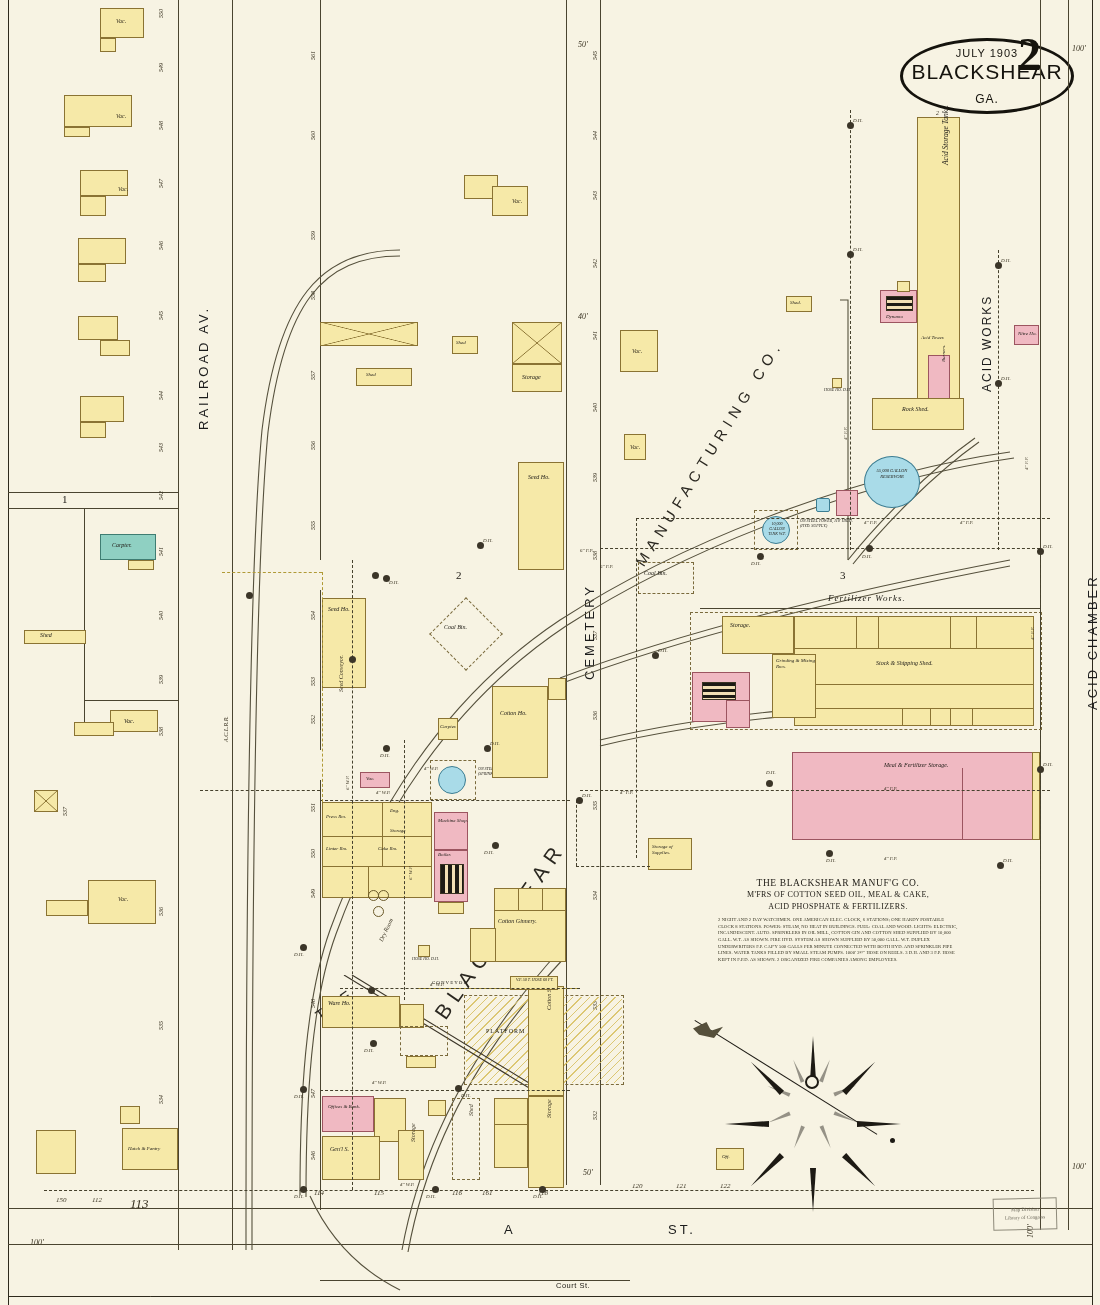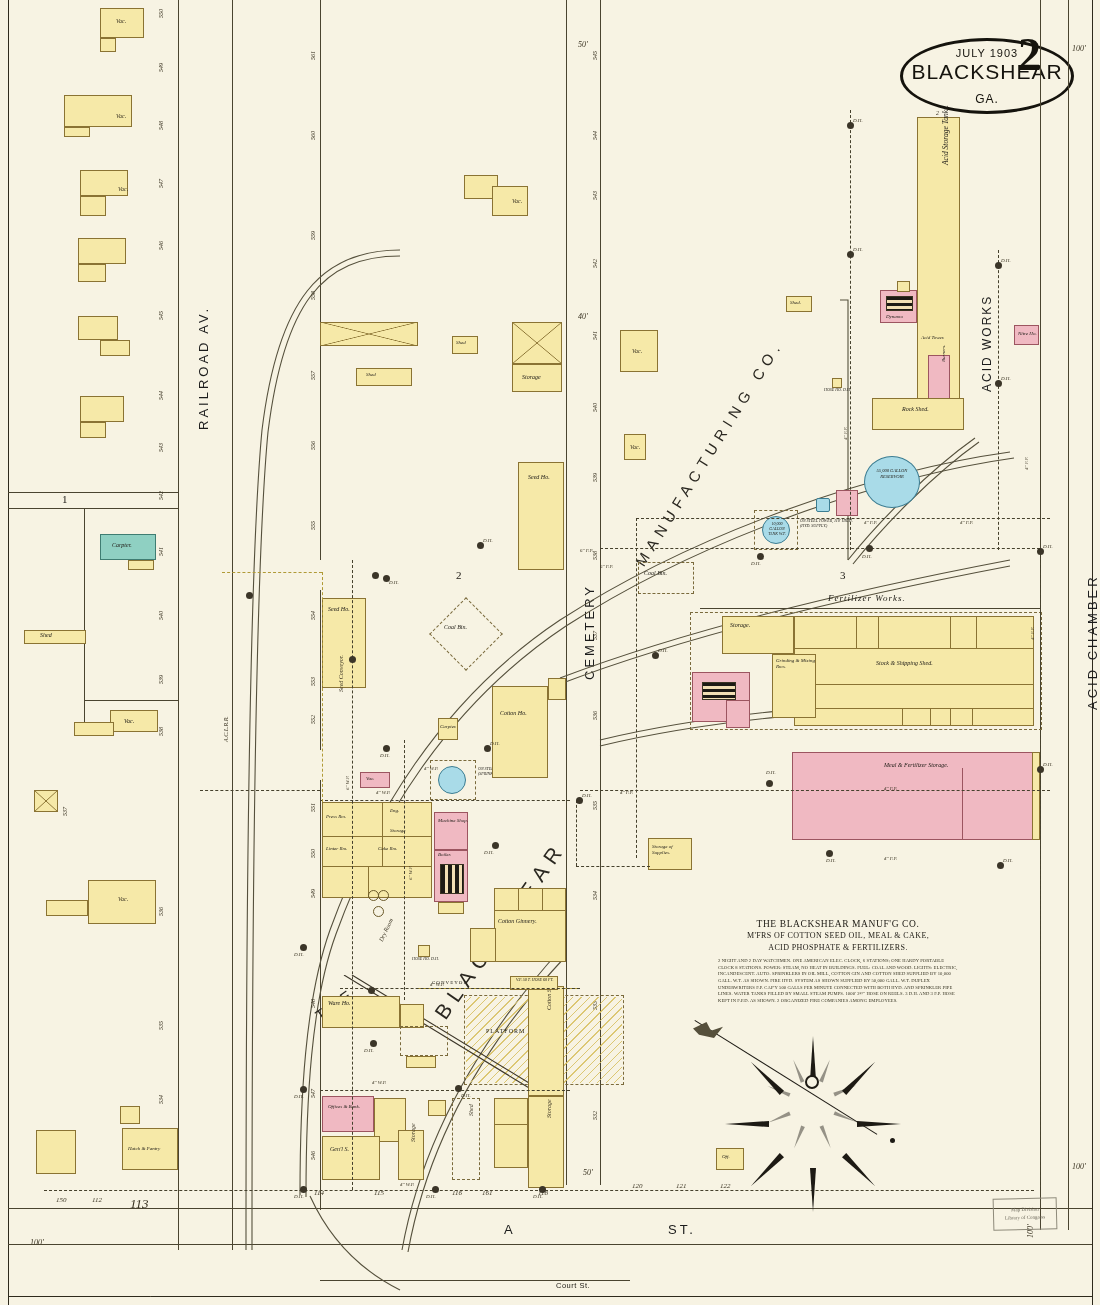--- a/index.html
+++ b/index.html
@@ -45,21 +45,21 @@
   #cartouche{position:absolute;left:900px;top:38px;width:168px;height:70px;
      border:3px solid #15130d;border-radius:50%;display:flex;flex-direction:column;
      align-items:center;justify-content:center;background:#f7f3e3;}
   #cart-date{font-family:"Liberation Sans",sans-serif;font-size:11px;letter-spacing:1px;color:#15130d;}
   #cart-city{font-family:"Liberation Sans",sans-serif;font-size:21px;letter-spacing:1px;color:#15130d;margin-top:1px;}
   #cart-state{font-family:"Liberation Sans",sans-serif;font-size:12px;letter-spacing:1px;color:#15130d;margin-top:8px;}
   #sheetno{position:absolute;left:1018px;top:28px;font-family:"Liberation Serif",serif;
      font-size:46px;font-weight:bold;color:#15130d;}
 
   
-  #descblock{position:absolute;left:718px;top:878px;width:240px;text-align:center;margin-top:41px;}
+  #descblock{position:absolute;left:718px;top:878px;width:240px;text-align:center;}
   #descblock .t1{font-family:"Liberation Serif",serif;font-size:9.5px;letter-spacing:.6px;color:#1d1a14;}
   #descblock .t2{font-family:"Liberation Serif",serif;font-size:8px;letter-spacing:.4px;color:#1d1a14;margin-top:2px;line-height:1.25;}
   #descblock .fine{font-family:"Liberation Serif",serif;font-size:4.6px;color:#33301f;
      text-align:left;margin-top:5px;line-height:1.45;letter-spacing:.1px;}
 
   
   #scalewrap{position:absolute;left:770px;top:1218px;width:215px;}
   #scaletitle{font-family:"Liberation Sans",sans-serif;font-size:11px;color:#1b1b1b;
      text-align:center;letter-spacing:1px;}
   #scalebar{position:relative;height:7px;margin-top:9px;border:1px solid #1b1b1b;background:#1b1b1b;}

